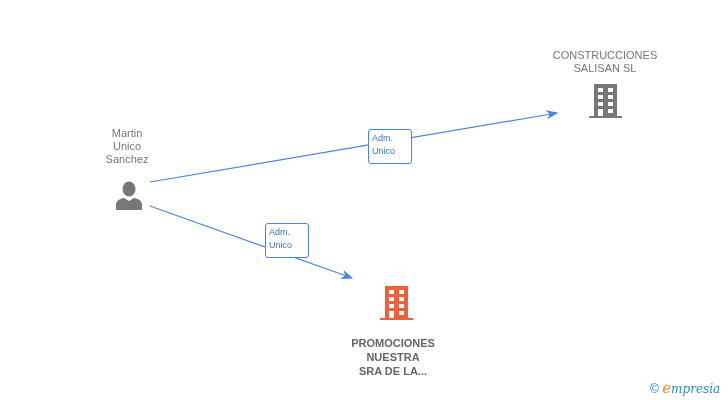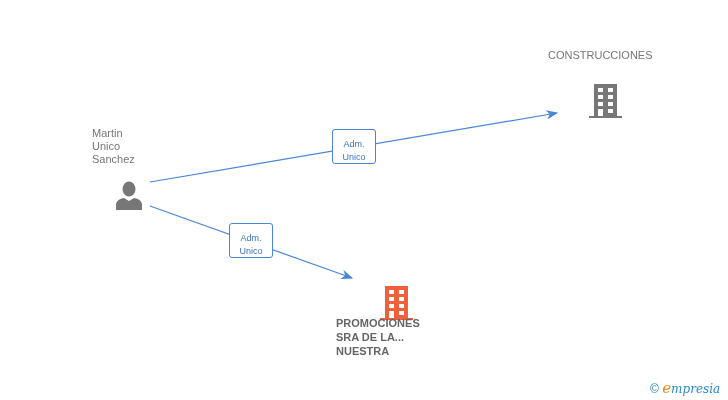--- a/index.html
+++ b/index.html
@@ -1,23 +1,23 @@
 <!DOCTYPE html>
 <html><head>
   <meta charset="utf-8">
   <style>
     html, body { margin: 0; padding: 0; background: #ffffff; }
     body { width: 728px; height: 400px; position: relative; overflow: hidden;
            font-family: "Liberation Sans", sans-serif; }
-    .node-label { position: absolute; color: #777777;
+    .node-label { position: absolute; text-align: center; color: #777777;
                   font-size: 11px; line-height: 13px; }
     .node-label.bold { font-weight: bold; color: #666666; font-size: 11px; line-height: 14px; }
     .edge-label { position: absolute; background: #ffffff; border: 1px solid #4a86d8;
                   border-radius: 3px; color: #3a74c4; font-size: 9px; line-height: 13px;
-                  text-align: center; padding: 8px 3px; box-sizing: border-box; }
+                  padding: 2px 3px; box-sizing: border-box; margin-left: 36px; }
     svg.edges { position: absolute; left: 0; top: 0; }
     .icon { position: absolute; }
     .footer { position: absolute; left: 650px; top: 379px; font-size: 12px; color: #2a89c6; text-align: center; }
     .footer .brand { font-family: "DejaVu Serif", serif; font-style: italic; color: #2a89c6; font-size: 12px; }
     .footer .brand-e { color: #f08a1c; font-size: 15px; }
   </style>
 </head>
 <body>
 
 <svg class="edges" width="728" height="400">
@@ -35,20 +35,21 @@
   <div>Unico</div>
   <div>Sanchez</div>
 </div>
 <svg class="icon" style="left:114px; top:181px;" width="30" height="29" viewBox="0 0 30 29">
   <ellipse cx="15" cy="8" rx="6.5" ry="7.5" fill="#777777"></ellipse>
   <path d="M2,29 L2,23 Q3,18 10,17 L15,20 L20,17 Q27,18 28,23 L28,29 Z" fill="#777777"></path>
 </svg>
 
 <div class="node-label" style="left:548px; top:49px; width:114px;">
   <div>CONSTRUCCIONES</div>
+  <div>SALISAN SL</div>
 </div>
 <svg class="icon" style="left:589px; top:84px;" width="33" height="34" viewBox="0 0 33 34">
   <rect x="5" y="0" width="23" height="32" fill="#777777"></rect>
   <rect x="0" y="32" width="33" height="2" fill="#777777"></rect>
   <g fill="#ffffff">
     <rect x="9" y="4" width="5" height="4"></rect>
       <rect x="19" y="4" width="5" height="4"></rect>
     <rect x="9" y="11" width="5" height="4"></rect>
       <rect x="19" y="11" width="5" height="4"></rect>
     <rect x="9" y="18" width="5" height="4"></rect>
@@ -65,24 +66,24 @@
     <rect x="9" y="4" width="5" height="4"></rect>
       <rect x="19" y="4" width="5" height="4"></rect>
     <rect x="9" y="11" width="5" height="4"></rect>
       <rect x="19" y="11" width="5" height="4"></rect>
     <rect x="9" y="18" width="5" height="4"></rect>
       <rect x="19" y="18" width="5" height="4"></rect>
     <rect x="9" y="25" width="5" height="7"></rect>
       <rect x="19" y="25" width="5" height="4"></rect>
   </g>
 </svg>
-<div class="node-label bold" style="left:336px; top:316px; width:114px;">
+<div class="node-label bold" style="left:336px; top:336px; width:114px;">
   <div>PROMOCIONES</div>
+  <div>NUESTRA</div>
   <div>SRA DE LA...</div>
-  <div>NUESTRA</div>
 </div>
 
 <div class="edge-label" style="left:332px; top:129px; width:44px; height:35px;">
   <div>Adm.</div>
   <div>Unico</div>
 </div>
 <div class="edge-label" style="left:229px; top:223px; width:44px; height:35px;">
   <div>Adm.</div>
   <div>Unico</div>
 </div>

